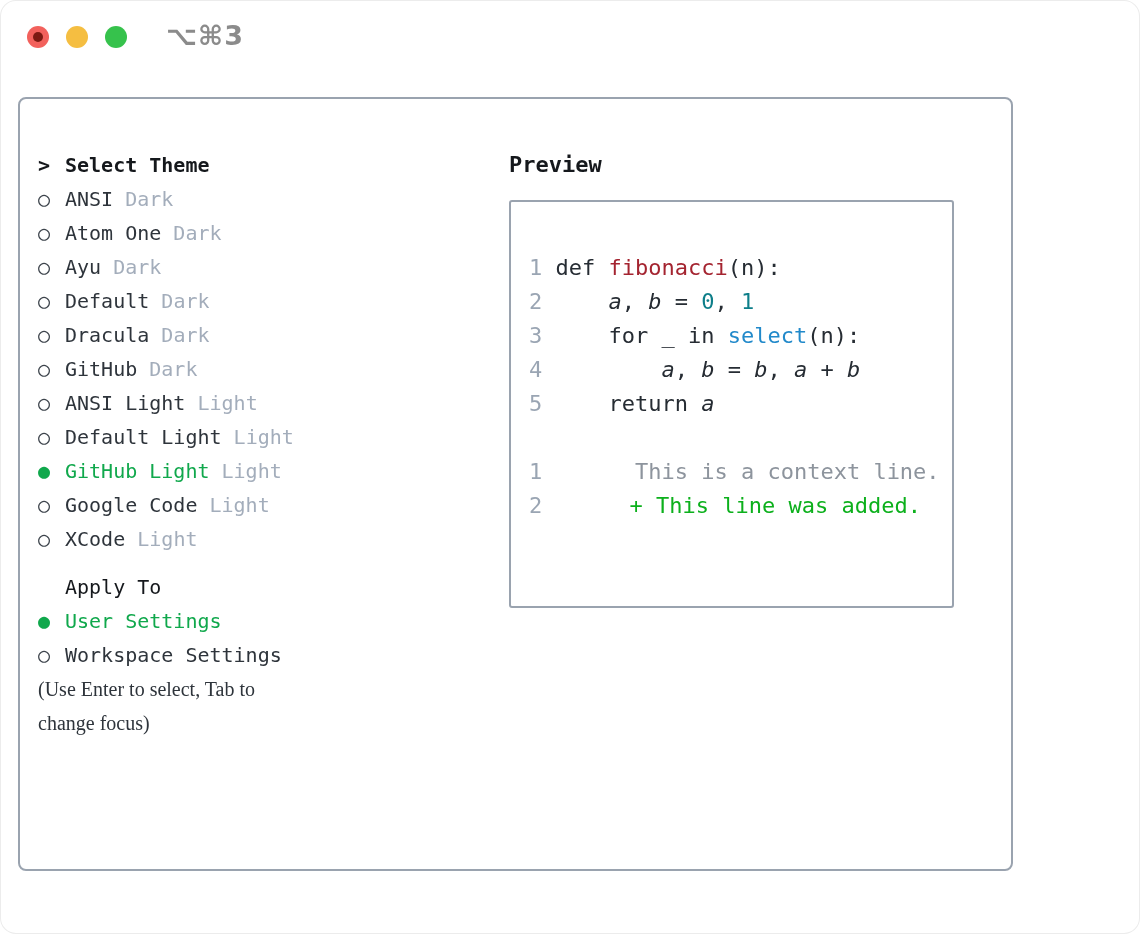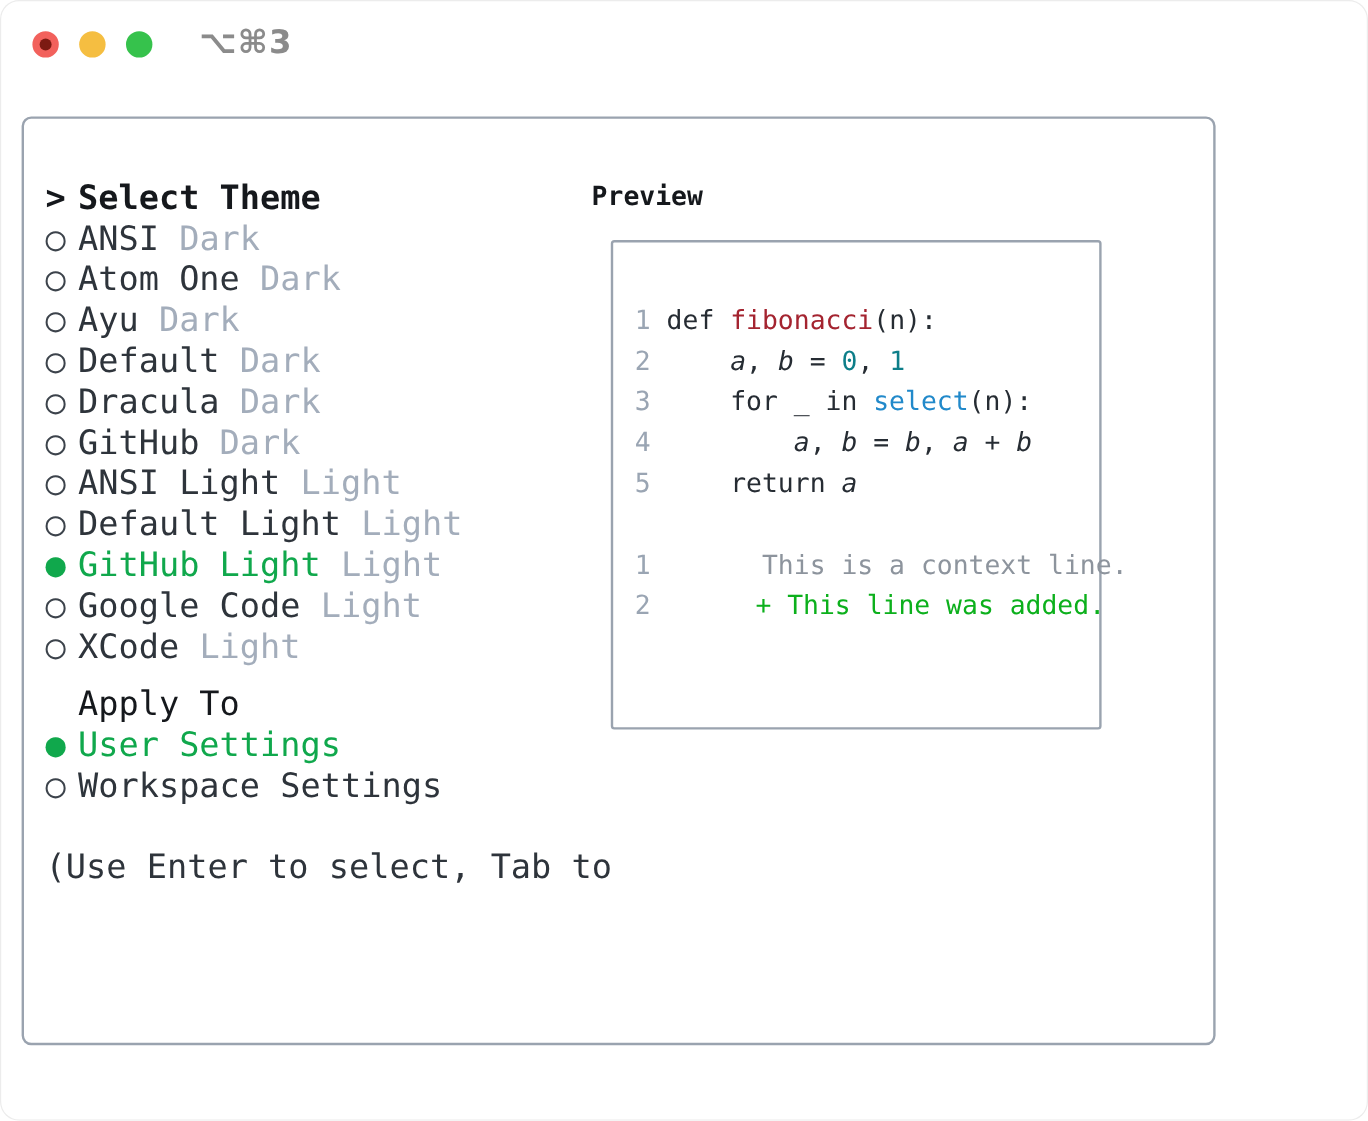--- a/index.html
+++ b/index.html
@@ -12,32 +12,32 @@
   .light-close{left:27px;background:var(--traffic-red);}
   .light-min{left:66px;background:var(--traffic-yellow);}
   .light-zoom{left:105px;background:var(--traffic-green);}
   .close-dot{position:absolute;left:6px;top:6px;width:10px;height:10px;border-radius:50%;background:var(--traffic-red-dot);}
   .shortcut{position:absolute;left:166px;top:20px;font-family:"DejaVu Sans",sans-serif;font-weight:bold;font-size:27px;color:var(--shortcut-gray);letter-spacing:1px;}
 
   
   .panel{position:absolute;left:18px;top:97px;width:995px;height:774px;border:2px solid var(--border-gray);border-radius:8px;box-sizing:border-box;background:#fff;}
 
   .left-col{position:absolute;left:18px;top:49px;}
-  .row{height:34px;line-height:34px;font-size:28px;white-space:pre;color:var(--text-dark);}
+  .row{height:34px;line-height:34px;font-size:20px;white-space:pre;color:var(--text-dark);}
   .row .marker{display:inline-block;width:27px;color:#3c434b;}
   .row.selected .marker,.row.selected .name{color:var(--accent-green);}
   .title-row{font-weight:bold;color:var(--title-dark);}
   .title-row .marker{color:var(--title-dark);}
   .variant{color:var(--muted-gray);}
   .apply-title{font-weight:normal;color:var(--title-dark);padding-left:27px;margin-top:14px;}
-  .hint{margin-top:34px;color:var(--hint-gray);}
+  .hint{color:var(--hint-gray);font-family:Liberation Serif, serif;}
 
   
-  .preview-title{position:absolute;left:473px;top:49px;height:34px;line-height:34px;font-size:22px;font-weight:bold;color:var(--title-dark);white-space:pre;}
-  .preview-box{position:absolute;left:489px;top:101px;width:409px;height:408px;border:2px solid var(--border-gray);border-radius:3px;box-sizing:border-box;background:#fff;}
+  .preview-title{position:absolute;left:489px;top:49px;height:34px;line-height:34px;font-size:22px;font-weight:bold;color:var(--title-dark);white-space:pre;}
+  .preview-box{position:absolute;left:489px;top:101px;width:445px;height:408px;border:2px solid var(--border-gray);border-radius:3px;box-sizing:border-box;background:#fff;}
   .code{position:absolute;left:18px;top:49px;}
   .code-line{height:34px;line-height:34px;font-size:22px;white-space:pre;color:var(--code-dark);}
   .tok-lineno{color:var(--lineno-gray);}
   .tok-plain{color:var(--code-dark);}
   .tok-func{color:var(--func-red);}
   .tok-num{color:var(--num-teal);}
   .tok-builtin{color:var(--builtin-blue);}
   .tok-var{color:var(--code-dark);font-style:italic;}
   .tok-ctx{color:var(--context-gray);}
   .tok-del{color:var(--deleted-red);}
@@ -77,20 +77,21 @@
         </div>
 
       <div class="row apply-title">Apply To</div>
       <div>
           <div class="row apply-option selected"><span class="marker">●</span><span class="name">User Settings</span></div>
           <div class="row apply-option"><span class="marker">○</span><span class="name">Workspace Settings</span></div>
         </div>
 
       <div class="hint">
         <div class="row">(Use Enter to select, Tab to</div>
+        <div class="row">change focus)</div>
       </div>
     </div>
 
     <div class="preview-title">Preview</div>
 
     <div class="preview-box">
       <div class="code">
           <div class="code-line"><span class="tok-lineno">1</span><span class="tok-plain"> def </span><span class="tok-func">fibonacci</span><span class="tok-plain">(n):</span></div>
           <div class="code-line"><span class="tok-lineno">2</span><span class="tok-plain">     </span><span class="tok-var">a</span><span class="tok-plain">, </span><span class="tok-var">b</span><span class="tok-plain"> = </span><span class="tok-num">0</span><span class="tok-plain">, </span><span class="tok-num">1</span></div>
           <div class="code-line"><span class="tok-lineno">3</span><span class="tok-plain">     for _ in </span><span class="tok-builtin">select</span><span class="tok-plain">(n):</span></div>

